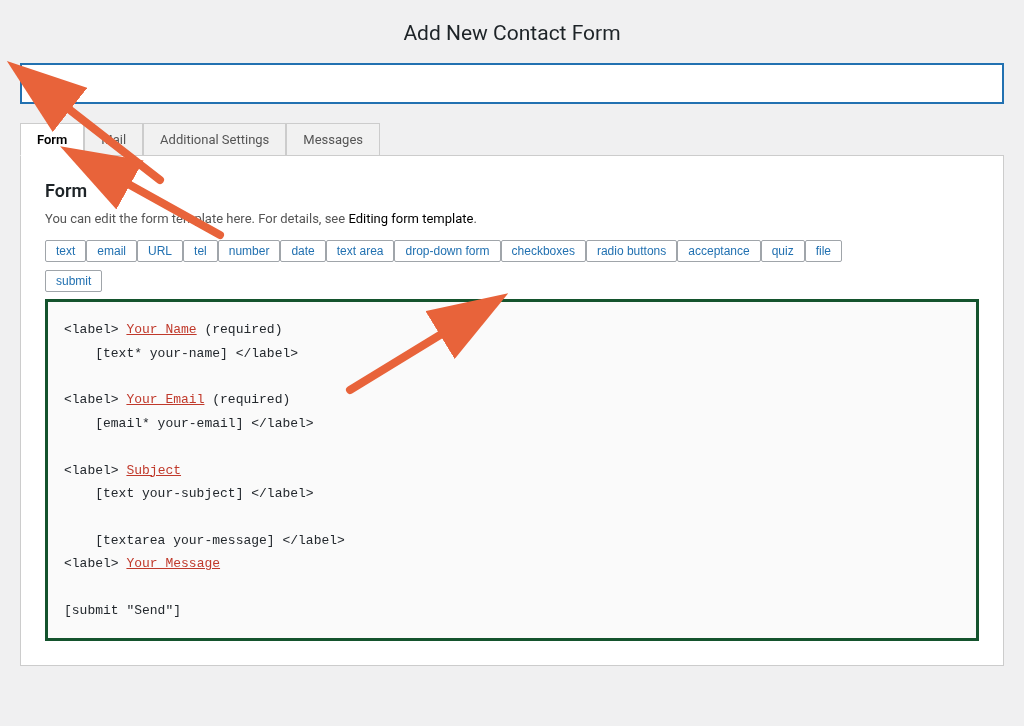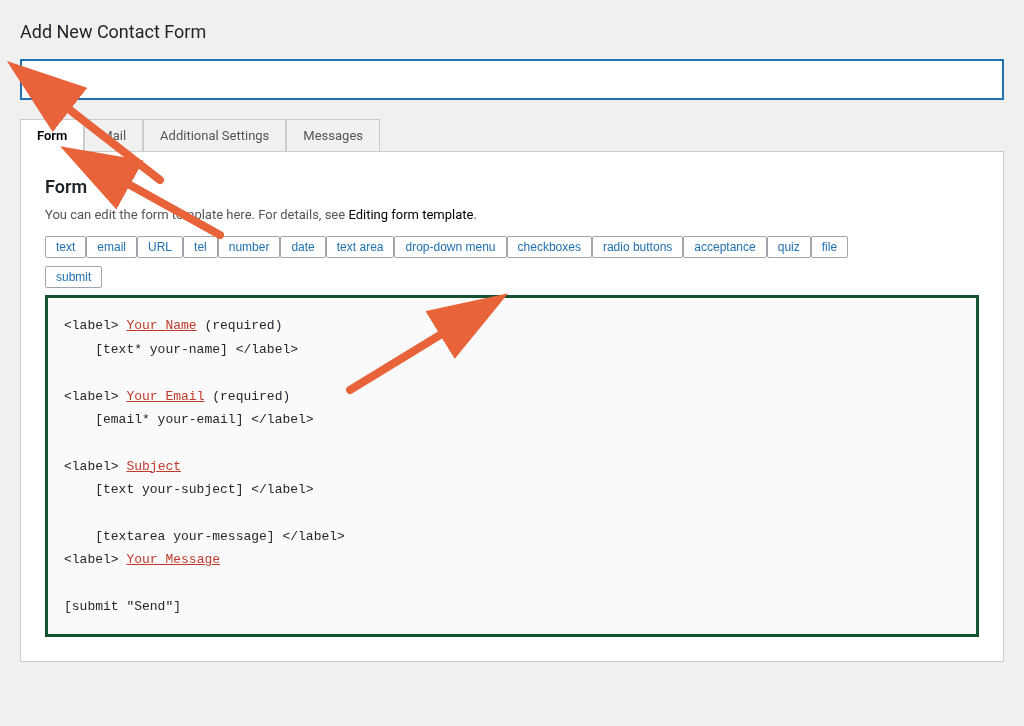--- a/index.html
+++ b/index.html
@@ -4,25 +4,26 @@
   <style>
     * { box-sizing: border-box; margin: 0; padding: 0; }
     body {
       font-family: -apple-system, BlinkMacSystemFont, "Segoe UI", Roboto, sans-serif;
       background: #f0f0f1;
       padding: 20px;
       font-size: 13px;
       color: #1d2327;
     }
     .page-title {
-      font-size: 18px;
+      font-size: 21px;
       font-weight: 400;
       color: #1d2327;
       margin-bottom: 16px;
       line-height: 1.3;
+      text-align: center;
     }
     .form-name-input {
       width: 100%;
       padding: 8px 10px;
       font-size: 14px;
       border: 2px solid #2271b1;
       outline: none;
       background: #fff;
       margin-bottom: 18px;
       line-height: 1.5;
@@ -171,21 +172,21 @@
     </p>
 
     <div class="tag-buttons">
       <button class="tag-btn">text</button>
       <button class="tag-btn">email</button>
       <button class="tag-btn">URL</button>
       <button class="tag-btn">tel</button>
       <button class="tag-btn">number</button>
       <button class="tag-btn">date</button>
       <button class="tag-btn">text area</button>
-      <button class="tag-btn">drop-down menu</button>
+      <button class="tag-btn">drop-down form</button>
       <button class="tag-btn">checkboxes</button>
       <button class="tag-btn">radio buttons</button>
       <button class="tag-btn">acceptance</button>
       <button class="tag-btn">quiz</button>
       <button class="tag-btn">file</button>
     </div>
 
     <div class="submit-btn-row">
       <button class="tag-btn">submit</button>
     </div>

